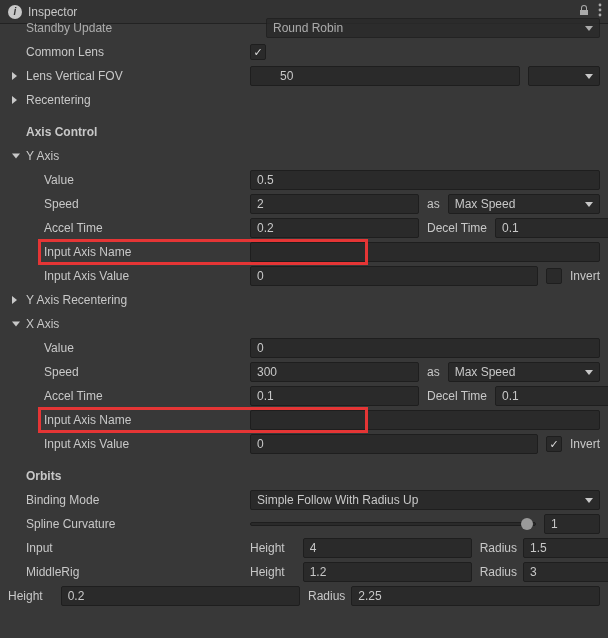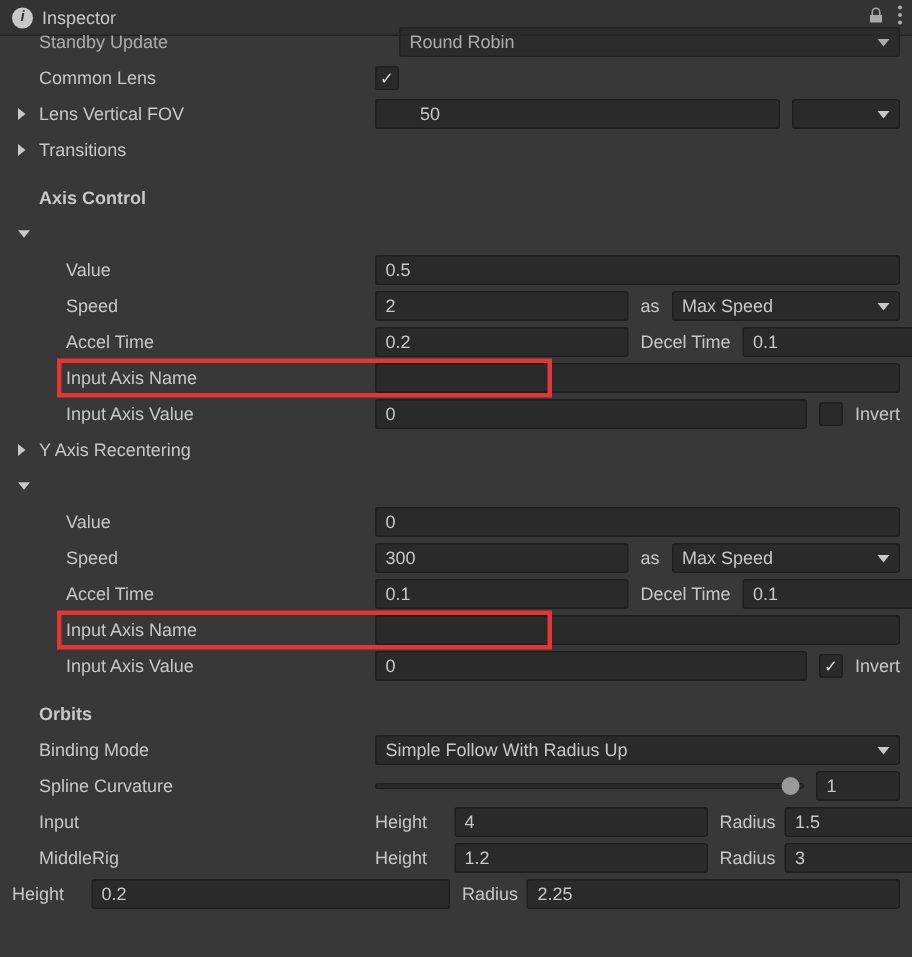--- a/index.html
+++ b/index.html
@@ -132,31 +132,32 @@
       <input class="field" style="flex: 1 1 0%; padding-left: 29px;" value="50">
       <div class="select empty-select">
         <span class="select-text"></span>
         <span class="chev"></span>
       </div>
     </div>
   </div>
 
   <div class="row">
     <span class="foldout closed" style="left:4px"></span>
-    <div class="label-col">Transitions</div>
+    <div class="label-col">Recentering</div>
   </div>
 
   <div style="height:8px"></div>
 
   <div class="row">
     <div class="label-col header-label">Axis Control</div>
   </div>
 
   <div class="row">
     <span class="foldout open" style="left:4px"></span>
+    <div class="label-col indent-1">Y Axis</div>
   </div>
 
   <div class="row">
     <div class="label-col indent-2">Value</div>
     <div class="ctrl-area">
         <input class="field" value="0.5" style="">
       </div>
   </div>
 
   <div class="row">
@@ -197,20 +198,21 @@
     </div>
   </div>
 
   <div class="row">
     <span class="foldout closed" style="left:4px"></span>
     <div class="label-col indent-1">Y Axis Recentering</div>
   </div>
 
   <div class="row">
     <span class="foldout open" style="left:4px"></span>
+    <div class="label-col indent-1">X Axis</div>
   </div>
 
   <div class="row">
     <div class="label-col indent-2">Value</div>
     <div class="ctrl-area">
         <input class="field" value="0" style="">
       </div>
   </div>
 
   <div class="row">

